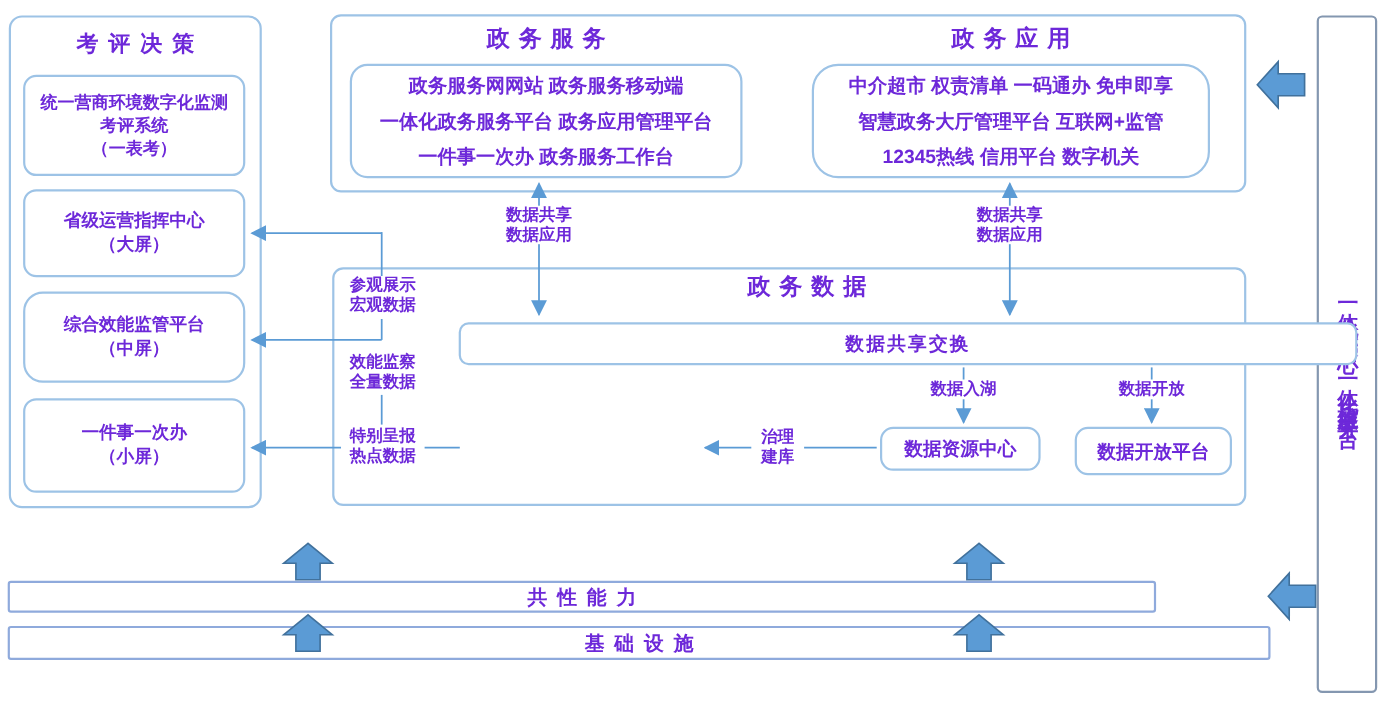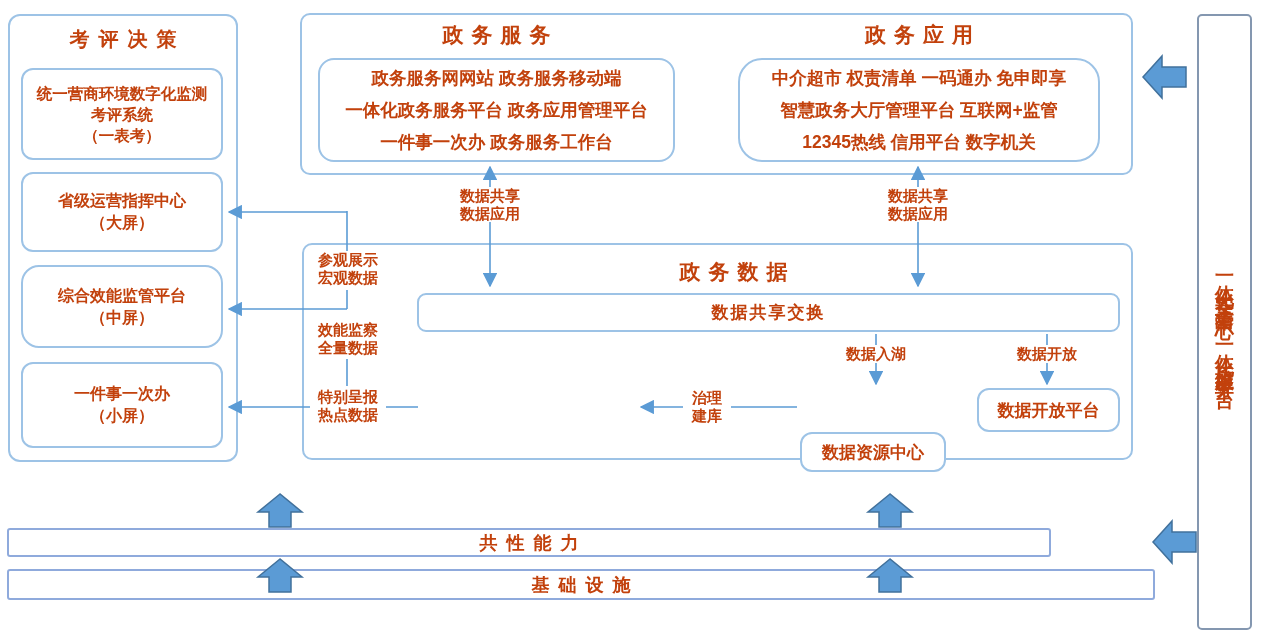--- a/index.html
+++ b/index.html
@@ -1,19 +1,19 @@
 <!DOCTYPE html>
 <html><head>
 <meta charset="utf-8">
 <style>
   html,body{margin:0;padding:0;background:#fff;}
   #canvas{
     position:relative;width:1261px;height:641px;background:#fff;overflow:hidden;
     font-family:"Liberation Sans","DejaVu Sans",sans-serif;
-    font-weight:bold;color:#c2410c;
+    font-weight:bold;color:#6d28d9;
   }
   .abs{position:absolute;box-sizing:border-box;}
   .panel{border:2px solid #9DC3E6;border-radius:12px;background:#fff;}
   .rbox{border:2px solid #9DC3E6;border-radius:12px;background:#fff;
         display:flex;flex-direction:column;align-items:center;justify-content:center;text-align:center;}
   .bar{border:2px solid #8FAADC;border-radius:3px;background:#fff;
        display:flex;align-items:center;justify-content:center;text-align:center;}
   .title{text-align:center;font-size:21px;letter-spacing:8px;text-indent:8px;}
   .lbl{background:#fff;text-align:center;font-size:15px;line-height:17.5px;z-index:3;}
   svg.overlay{position:absolute;left:0;top:0;z-index:2;}
@@ -55,26 +55,26 @@
     <div>一体化政务服务平台 政务应用管理平台</div>
     <div>一件事一次办 政务服务工作台</div>
   </div>
   <div class="abs rbox" style="left:738px;top:58px;width:362px;height:104px;border-radius:24px;font-size:17.5px;line-height:32px;">
     <div>中介超市 权责清单 一码通办 免申即享</div>
     <div>智慧政务大厅管理平台 互联网+监管</div>
     <div>12345热线 信用平台 数字机关</div>
   </div>
 
   <div class="abs panel" style="left:302px;top:243px;width:831px;height:217px;border-radius:10px;">
-    <div class="title" style="margin-top:13px;padding-left:32px;">政务数据</div>
+    <div class="title" style="margin-top:1px;padding-left:32px;">政务数据</div>
   </div>
-  <div class="abs rbox z3" style="left:417px;top:293px;width:703px;height:39px;border-radius:9px;font-size:17px;letter-spacing:2px;">
+  <div class="abs rbox z3" style="left:417px;top:293px;width:817px;height:39px;border-radius:9px;font-size:17px;letter-spacing:2px;">
     <div>数据共享交换</div>
   </div>
-  <div class="abs rbox z3" style="left:800px;top:388px;width:146px;height:40px;font-size:17px;margin-top:44px;">
+  <div class="abs rbox z3" style="left:800px;top:388px;width:146px;height:40px;font-size:17px;">
     <div>数据资源中心</div>
   </div>
   <div class="abs rbox z3" style="left:977px;top:388px;width:143px;height:44px;font-size:17px;">
     <div>数据开放平台</div>
   </div>
 
   <div class="abs lbl" style="left:310px;top:251px;width:76px;">
     <div>参观展示</div>
     <div>宏观数据</div>
   </div>

